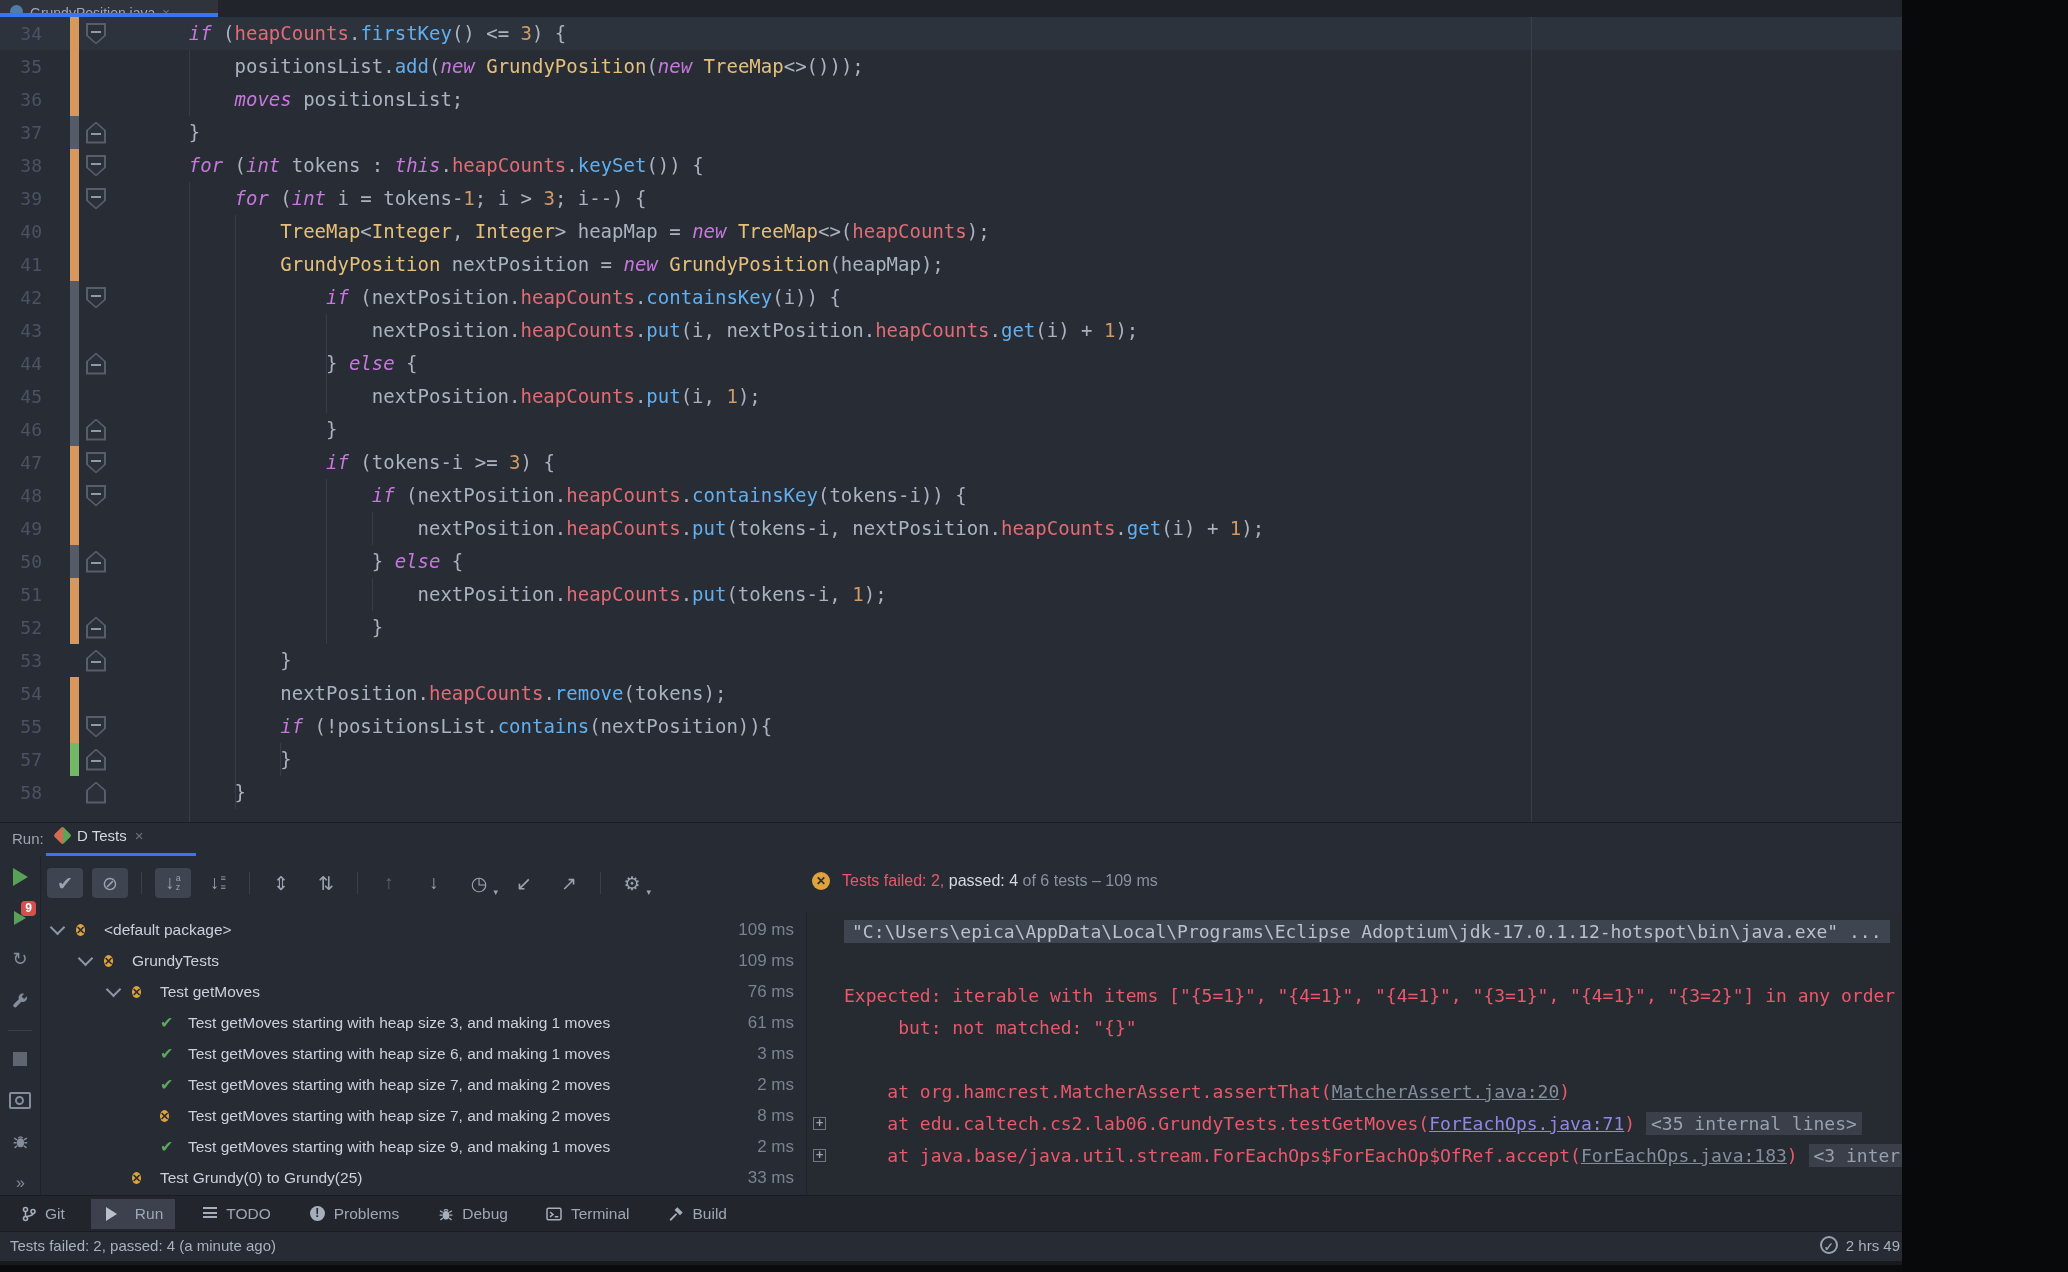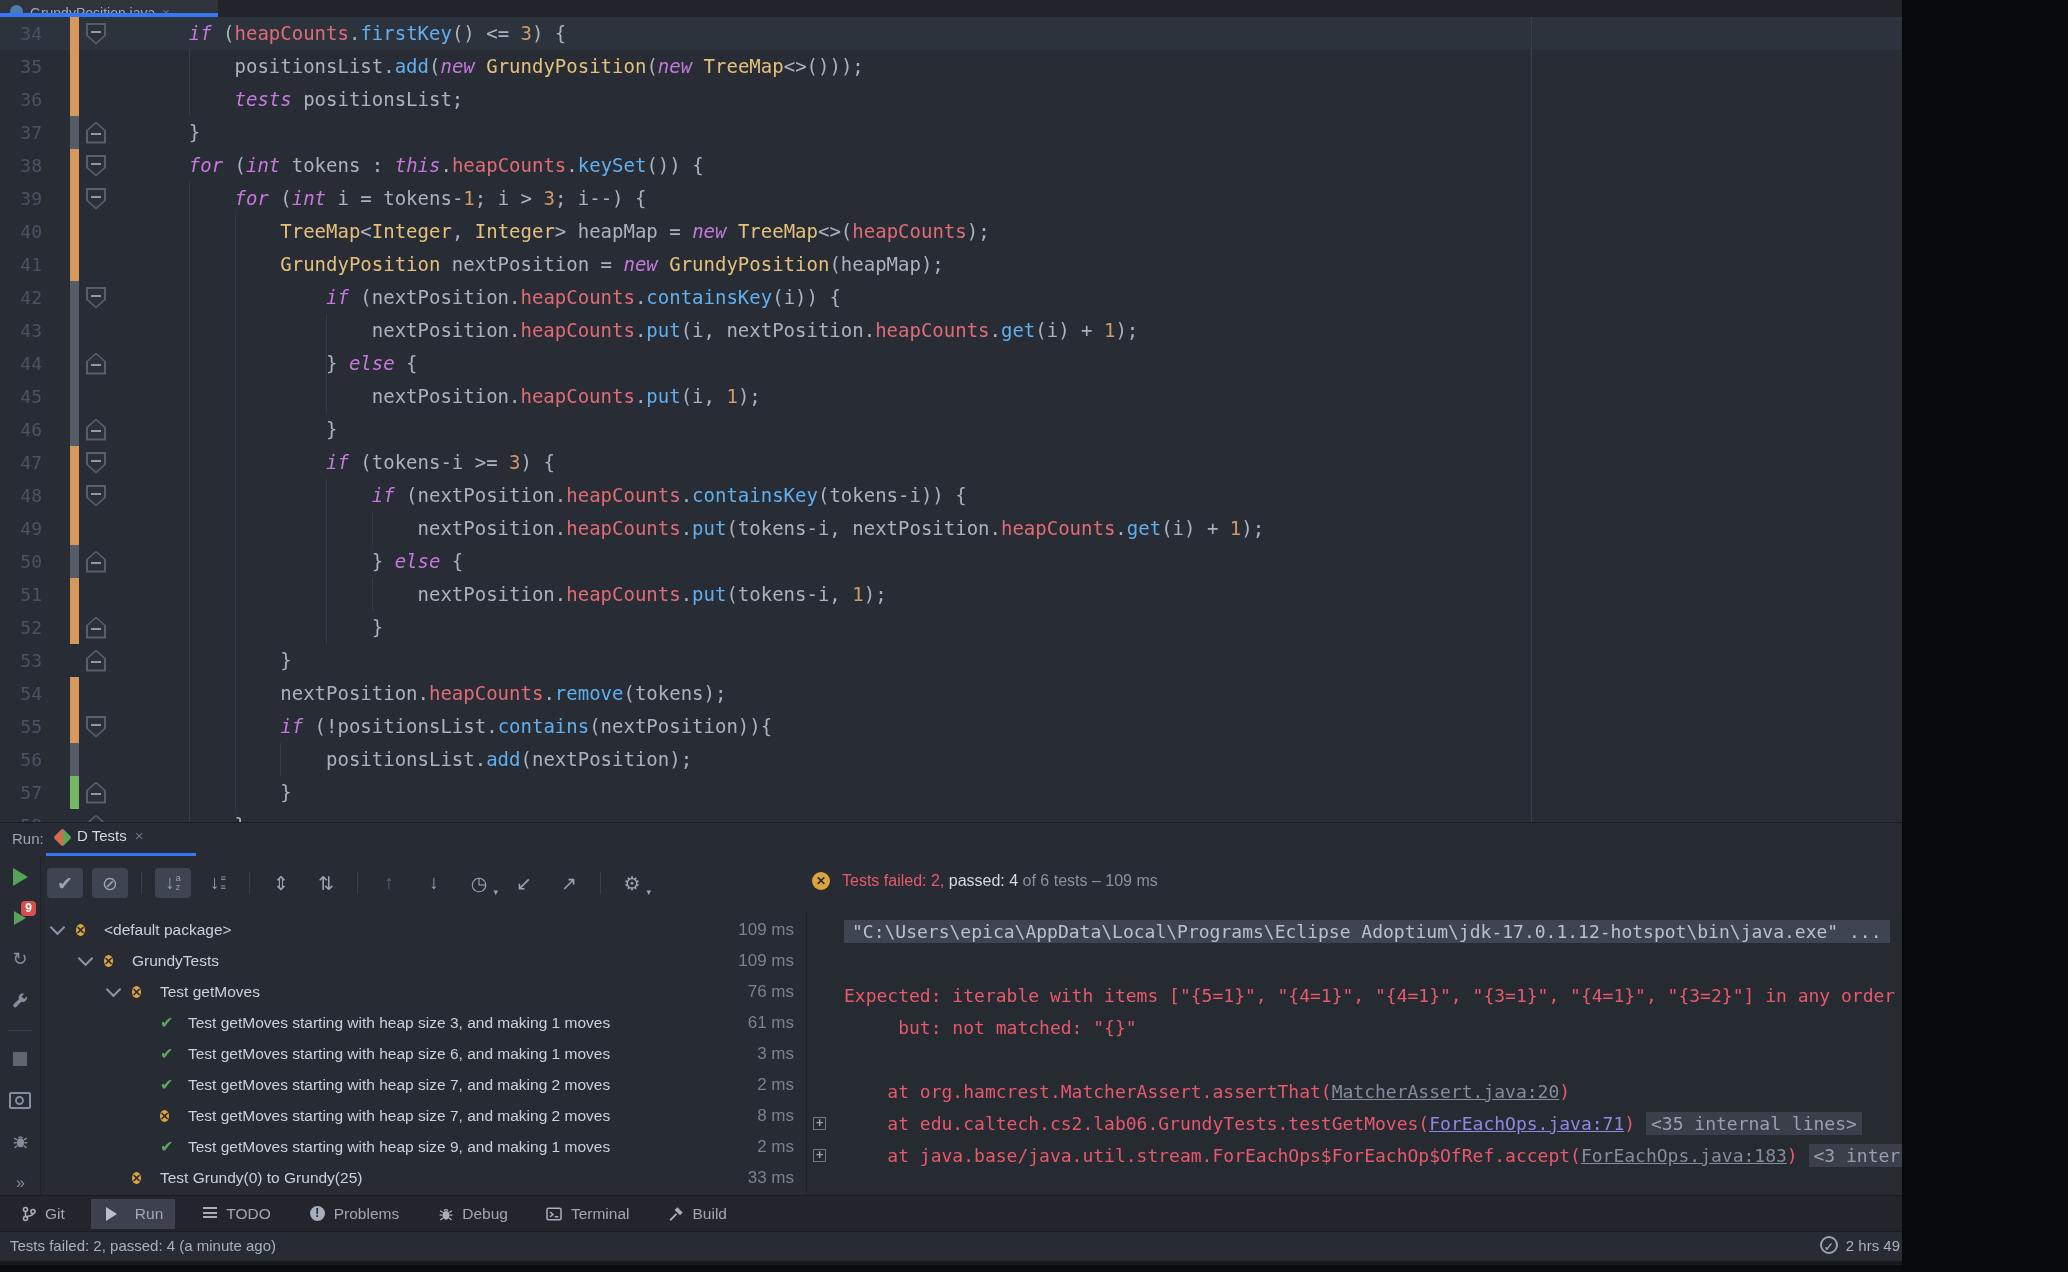--- a/index.html
+++ b/index.html
@@ -39,21 +39,21 @@
   .t-fld{color:#E06C75;}
   .t-mth{color:#61AFEF;}
   .t-cls{color:#E5C07B;}
   .t-num{color:#D19A66;}
   .t-pln{color:#ABB2BF;}
 
   
   .runpanel{position:absolute;left:0;top:822px;width:100%;height:373px;background:#272B33;border-top:1px solid #1A1D22;}
   .rheader{position:absolute;left:0;top:0;height:33px;width:100%;}
   .runlabel{position:absolute;left:12px;top:7px;font-size:15px;color:#9DA5B2;}
-  .rtab{position:absolute;left:56px;top:4px;display:flex;align-items:flex-end;gap:8px;}
+  .rtab{position:absolute;left:56px;top:4px;display:flex;align-items:center;gap:8px;}
   .junit{width:13px;height:13px;transform:rotate(45deg);background:linear-gradient(45deg,#D26B4F 50%,#5BA558 50%);border-radius:2px;}
   .rtabtitle{font-size:15px;color:#D3D8E0;}
   .rtabclose{font-size:15px;color:#6E7582;}
   .rtab-underline{position:absolute;left:46px;top:30px;width:150px;height:3px;background:#3776F2;}
 
   .lstrip{position:absolute;left:0;top:33px;bottom:0;width:41px;border-right:1px solid #1E222A;
           display:flex;flex-direction:column;align-items:center;padding-top:8px;box-sizing:border-box;gap:16px;}
   .sbtn{width:26px;height:26px;display:flex;align-items:center;justify-content:center;color:#848D9C;font-size:18px;position:relative;}
   .playtri{width:0;height:0;border-left:15px solid #58A158;border-top:9px solid transparent;border-bottom:9px solid transparent;}
   .playtri.small{border-left-width:12px;border-top-width:7px;border-bottom-width:7px;}
@@ -136,41 +136,40 @@
       <span class="ttitle">GrundyPosition.java</span>
       <span class="tclose">×</span>
     </div>
     <div class="etab-underline"></div>
   </div>
 
   <div class="editor">
     <div>
         <div class="crow cur"><span class="lnum">34</span><span class="vcs mod"></span><span class="foldslot"><span class="fold start"><span class="o"></span><span class="i"></span><span class="m"></span></span></span><span class="ctext" style="--i: 4;"><span class="t-kw">if</span><span class="t-pln"> (</span><span class="t-fld">heapCounts</span><span class="t-pln">.</span><span class="t-mth">firstKey</span><span class="t-pln">() &lt;= </span><span class="t-num">3</span><span class="t-pln">) {</span></span></div>
         <div class="crow"><span class="lnum">35</span><span class="vcs mod"></span><span class="foldslot"></span><span class="ctext" style="--i: 8;"><span class="t-pln">positionsList.</span><span class="t-mth">add</span><span class="t-pln">(</span><span class="t-kw">new</span><span class="t-pln"> </span><span class="t-cls">GrundyPosition</span><span class="t-pln">(</span><span class="t-kw">new</span><span class="t-pln"> </span><span class="t-cls">TreeMap</span><span class="t-pln">&lt;&gt;()));</span></span></div>
-        <div class="crow"><span class="lnum">36</span><span class="vcs mod"></span><span class="foldslot"></span><span class="ctext" style="--i: 8;"><span class="t-kw">tests</span><span class="t-pln"> positionsList;</span></span></div>
+        <div class="crow"><span class="lnum">36</span><span class="vcs mod"></span><span class="foldslot"></span><span class="ctext" style="--i: 8;"><span class="t-kw">moves</span><span class="t-pln"> positionsList;</span></span></div>
         <div class="crow"><span class="lnum">37</span><span class="vcs gray"></span><span class="foldslot"><span class="fold end"><span class="o"></span><span class="i"></span><span class="m"></span></span></span><span class="ctext" style="--i: 4;"><span class="t-pln">}</span></span></div>
         <div class="crow"><span class="lnum">38</span><span class="vcs mod"></span><span class="foldslot"><span class="fold start"><span class="o"></span><span class="i"></span><span class="m"></span></span></span><span class="ctext" style="--i: 4;"><span class="t-kw">for</span><span class="t-pln"> (</span><span class="t-kw">int</span><span class="t-pln"> tokens : </span><span class="t-kw">this</span><span class="t-pln">.</span><span class="t-fld">heapCounts</span><span class="t-pln">.</span><span class="t-mth">keySet</span><span class="t-pln">()) {</span></span></div>
         <div class="crow"><span class="lnum">39</span><span class="vcs mod"></span><span class="foldslot"><span class="fold start"><span class="o"></span><span class="i"></span><span class="m"></span></span></span><span class="ctext" style="--i: 8;"><span class="t-kw">for</span><span class="t-pln"> (</span><span class="t-kw">int</span><span class="t-pln"> i = tokens-</span><span class="t-num">1</span><span class="t-pln">; i &gt; </span><span class="t-num">3</span><span class="t-pln">; i--) {</span></span></div>
         <div class="crow"><span class="lnum">40</span><span class="vcs mod"></span><span class="foldslot"></span><span class="ctext" style="--i: 12;"><span class="t-cls">TreeMap</span><span class="t-pln">&lt;</span><span class="t-cls">Integer</span><span class="t-pln">, </span><span class="t-cls">Integer</span><span class="t-pln">&gt; heapMap = </span><span class="t-kw">new</span><span class="t-pln"> </span><span class="t-cls">TreeMap</span><span class="t-pln">&lt;&gt;(</span><span class="t-fld">heapCounts</span><span class="t-pln">);</span></span></div>
         <div class="crow"><span class="lnum">41</span><span class="vcs mod"></span><span class="foldslot"></span><span class="ctext" style="--i: 12;"><span class="t-cls">GrundyPosition</span><span class="t-pln"> nextPosition = </span><span class="t-kw">new</span><span class="t-pln"> </span><span class="t-cls">GrundyPosition</span><span class="t-pln">(heapMap);</span></span></div>
         <div class="crow"><span class="lnum">42</span><span class="vcs gray"></span><span class="foldslot"><span class="fold start"><span class="o"></span><span class="i"></span><span class="m"></span></span></span><span class="ctext" style="--i: 16;"><span class="t-kw">if</span><span class="t-pln"> (nextPosition.</span><span class="t-fld">heapCounts</span><span class="t-pln">.</span><span class="t-mth">containsKey</span><span class="t-pln">(i)) {</span></span></div>
         <div class="crow"><span class="lnum">43</span><span class="vcs gray"></span><span class="foldslot"></span><span class="ctext" style="--i: 20;"><span class="t-pln">nextPosition.</span><span class="t-fld">heapCounts</span><span class="t-pln">.</span><span class="t-mth">put</span><span class="t-pln">(i, nextPosition.</span><span class="t-fld">heapCounts</span><span class="t-pln">.</span><span class="t-mth">get</span><span class="t-pln">(i) + </span><span class="t-num">1</span><span class="t-pln">);</span></span></div>
         <div class="crow"><span class="lnum">44</span><span class="vcs gray"></span><span class="foldslot"><span class="fold end"><span class="o"></span><span class="i"></span><span class="m"></span></span></span><span class="ctext" style="--i: 16;"><span class="t-pln">} </span><span class="t-kw">else</span><span class="t-pln"> {</span></span></div>
         <div class="crow"><span class="lnum">45</span><span class="vcs gray"></span><span class="foldslot"></span><span class="ctext" style="--i: 20;"><span class="t-pln">nextPosition.</span><span class="t-fld">heapCounts</span><span class="t-pln">.</span><span class="t-mth">put</span><span class="t-pln">(i, </span><span class="t-num">1</span><span class="t-pln">);</span></span></div>
         <div class="crow"><span class="lnum">46</span><span class="vcs gray"></span><span class="foldslot"><span class="fold end"><span class="o"></span><span class="i"></span><span class="m"></span></span></span><span class="ctext" style="--i: 16;"><span class="t-pln">}</span></span></div>
         <div class="crow"><span class="lnum">47</span><span class="vcs mod"></span><span class="foldslot"><span class="fold start"><span class="o"></span><span class="i"></span><span class="m"></span></span></span><span class="ctext" style="--i: 16;"><span class="t-kw">if</span><span class="t-pln"> (tokens-i &gt;= </span><span class="t-num">3</span><span class="t-pln">) {</span></span></div>
         <div class="crow"><span class="lnum">48</span><span class="vcs mod"></span><span class="foldslot"><span class="fold start"><span class="o"></span><span class="i"></span><span class="m"></span></span></span><span class="ctext" style="--i: 20;"><span class="t-kw">if</span><span class="t-pln"> (nextPosition.</span><span class="t-fld">heapCounts</span><span class="t-pln">.</span><span class="t-mth">containsKey</span><span class="t-pln">(tokens-i)) {</span></span></div>
         <div class="crow"><span class="lnum">49</span><span class="vcs mod"></span><span class="foldslot"></span><span class="ctext" style="--i: 24;"><span class="t-pln">nextPosition.</span><span class="t-fld">heapCounts</span><span class="t-pln">.</span><span class="t-mth">put</span><span class="t-pln">(tokens-i, nextPosition.</span><span class="t-fld">heapCounts</span><span class="t-pln">.</span><span class="t-mth">get</span><span class="t-pln">(i) + </span><span class="t-num">1</span><span class="t-pln">);</span></span></div>
         <div class="crow"><span class="lnum">50</span><span class="vcs gray"></span><span class="foldslot"><span class="fold end"><span class="o"></span><span class="i"></span><span class="m"></span></span></span><span class="ctext" style="--i: 20;"><span class="t-pln">} </span><span class="t-kw">else</span><span class="t-pln"> {</span></span></div>
         <div class="crow"><span class="lnum">51</span><span class="vcs mod"></span><span class="foldslot"></span><span class="ctext" style="--i: 24;"><span class="t-pln">nextPosition.</span><span class="t-fld">heapCounts</span><span class="t-pln">.</span><span class="t-mth">put</span><span class="t-pln">(tokens-i, </span><span class="t-num">1</span><span class="t-pln">);</span></span></div>
         <div class="crow"><span class="lnum">52</span><span class="vcs mod"></span><span class="foldslot"><span class="fold end"><span class="o"></span><span class="i"></span><span class="m"></span></span></span><span class="ctext" style="--i: 20;"><span class="t-pln">}</span></span></div>
         <div class="crow"><span class="lnum">53</span><span class="vcs none"></span><span class="foldslot"><span class="fold end"><span class="o"></span><span class="i"></span><span class="m"></span></span></span><span class="ctext" style="--i: 12;"><span class="t-pln">}</span></span></div>
         <div class="crow"><span class="lnum">54</span><span class="vcs mod"></span><span class="foldslot"></span><span class="ctext" style="--i: 12;"><span class="t-pln">nextPosition.</span><span class="t-fld">heapCounts</span><span class="t-pln">.</span><span class="t-mth">remove</span><span class="t-pln">(tokens);</span></span></div>
         <div class="crow"><span class="lnum">55</span><span class="vcs mod"></span><span class="foldslot"><span class="fold start"><span class="o"></span><span class="i"></span><span class="m"></span></span></span><span class="ctext" style="--i: 12;"><span class="t-kw">if</span><span class="t-pln"> (!positionsList.</span><span class="t-mth">contains</span><span class="t-pln">(nextPosition)){</span></span></div>
-        <div class="crow"><span class="lnum">56</span><span class="vcs gray"></span><span class="foldslot"></span><span class="ctext" style="--i: 16;"><span class="t-pln">positionsList.</span><span class="t-mth">add</span><span class="t-pln">(nextPosition);</span></span></div>
         <div class="crow"><span class="lnum">57</span><span class="vcs add"></span><span class="foldslot"><span class="fold end"><span class="o"></span><span class="i"></span><span class="m"></span></span></span><span class="ctext" style="--i: 12;"><span class="t-pln">}</span></span></div>
         <div class="crow"><span class="lnum">58</span><span class="vcs none"></span><span class="foldslot"><span class="fold end"><span class="o"></span><span class="i"></span></span></span><span class="ctext" style="--i: 8;"><span class="t-pln">}</span></span></div>
       </div>
     <div>
         <div class="guide" style="left: 188.76px; top: 33px; height: 66px;"></div>
         <div class="guide" style="left: 188.76px; top: 165px; height: 660px;"></div>
         <div class="guide" style="left: 234.52px; top: 198px; height: 594px;"></div>
         <div class="guide" style="left: 326.04px; top: 297px; height: 99px;"></div>
         <div class="guide" style="left: 326.04px; top: 462px; height: 165px;"></div>
         <div class="guide" style="left: 371.8px; top: 495px; height: 33px;"></div>

